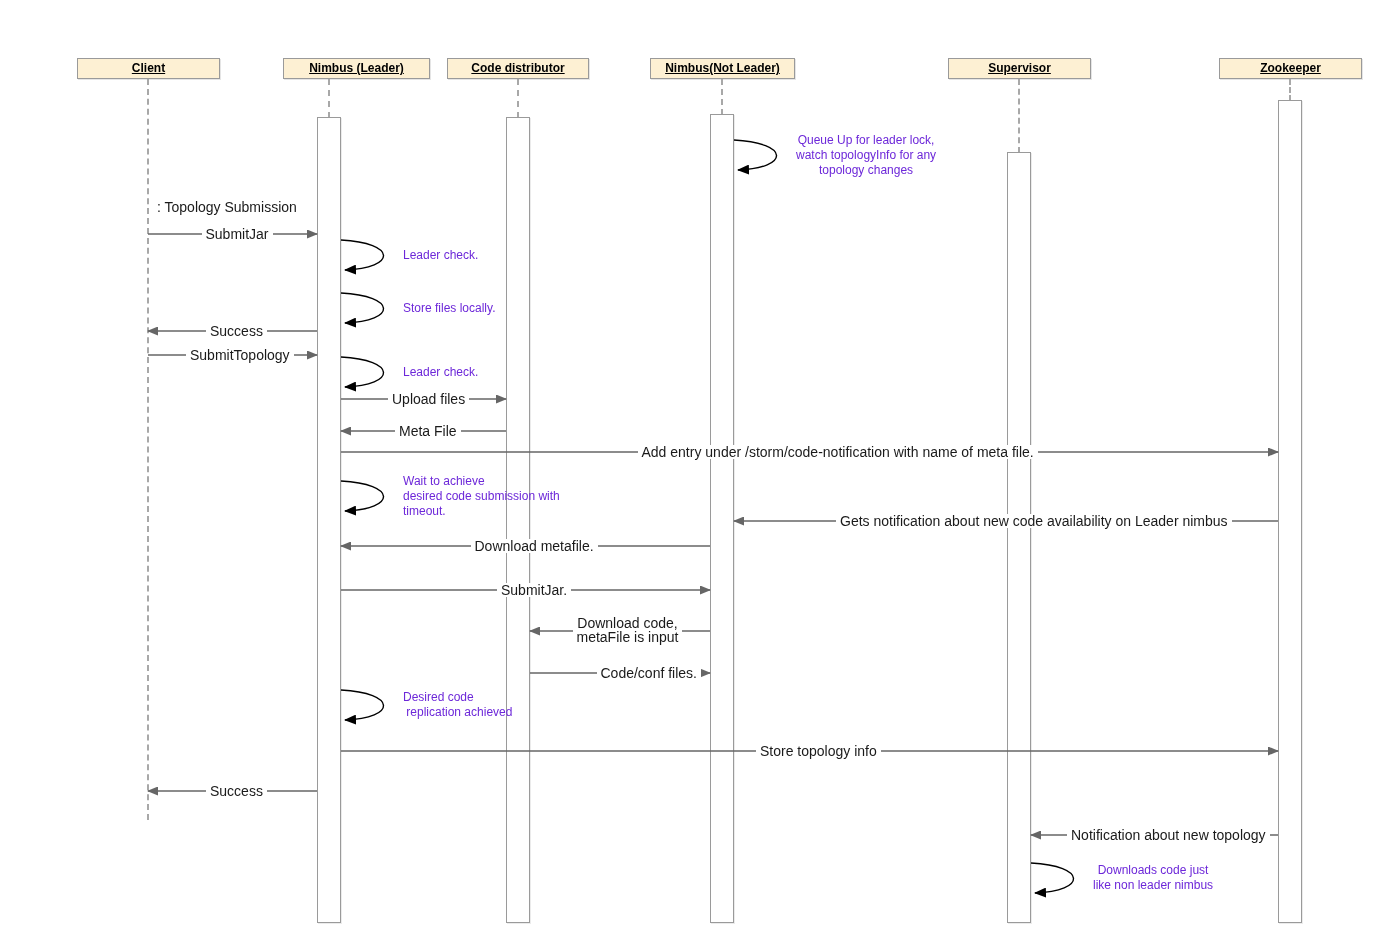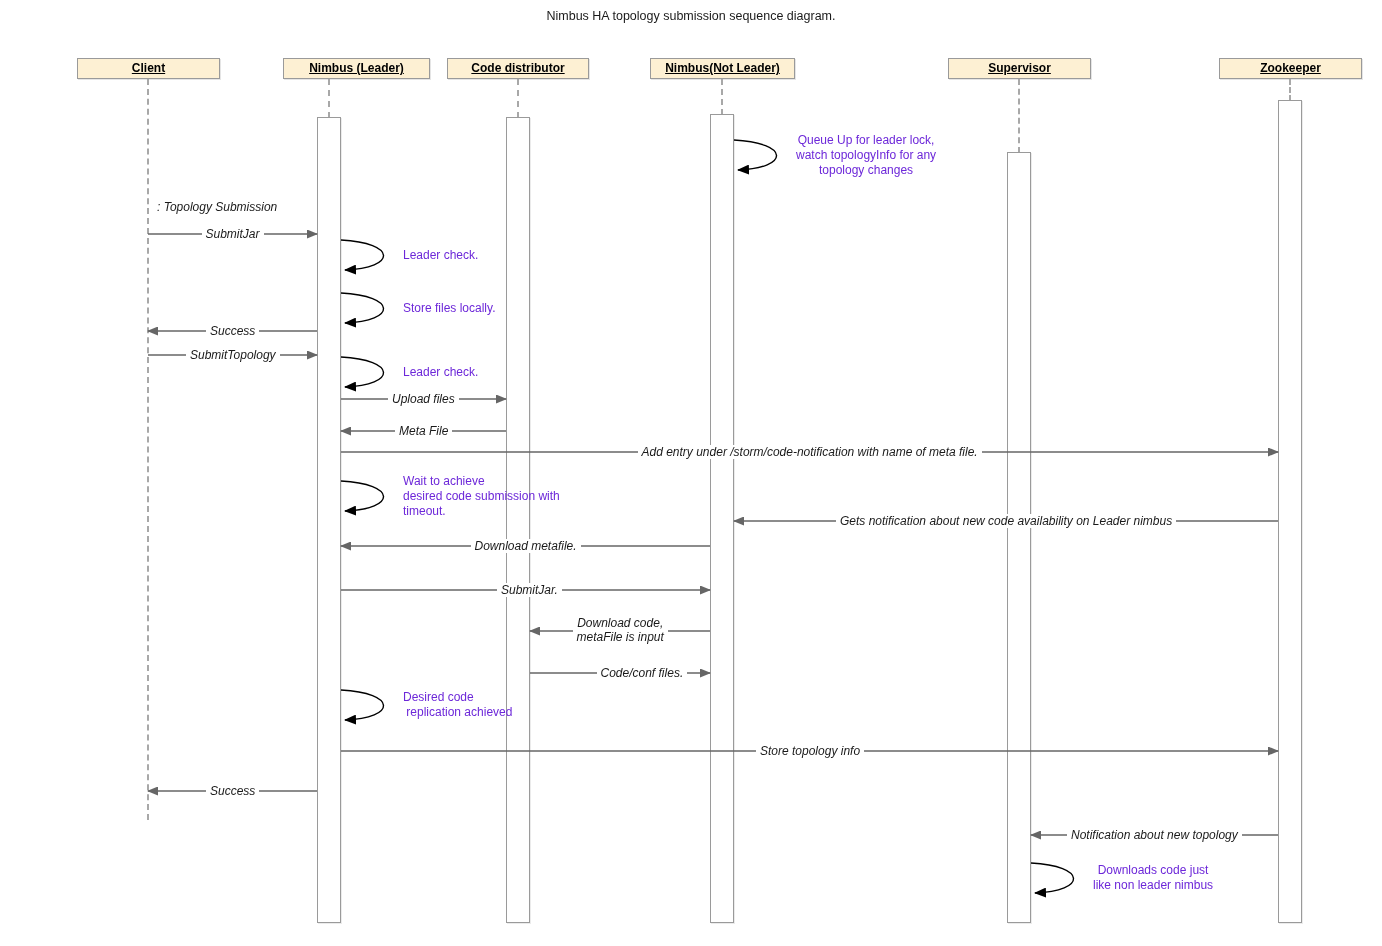--- a/index.html
+++ b/index.html
@@ -51,27 +51,26 @@
   }
   .activation {
     position: absolute;
     background: #ffffff;
     border: 1.6px solid #9a9a9a;
     box-sizing: border-box;
     box-shadow: 1px 1px 0 rgba(0,0,0,0.08);
   }
   .msg-label {
     position: absolute;
-    font-size: 12px;
+    font-size: 14px;
     color: #1a1a1a;
     background: #ffffff;
     padding: 0 4px;
     white-space: nowrap;
     line-height: 14px;
-    font-style: italic;
   }
   .msg-label.ml-multi { white-space: pre; }
   .note-label {
     position: absolute;
     font-size: 12px;
     color: #6d28d9;
     white-space: pre;
     line-height: 15px;
   }
   svg.overlay {
@@ -81,21 +80,20 @@
     width: 1382px;
     height: 946px;
     pointer-events: none;
   }
 </style>
 </head>
 <body>
 
 <div id="canvas">
 
-  <div id="diagram-title">Nimbus HA topology submission sequence diagram.</div>
 
   <div id="participants-layer">
       <div class="lifeline-head" style="left: 77px; top: 58px; width: 143px;"><span>Client</span></div>
       <div class="lifeline-head" style="left: 256px; top: 58px; width: 147px; margin-left: 27px;"><span>Nimbus (Leader)</span></div>
       <div class="lifeline-head" style="left: 447px; top: 58px; width: 142px;"><span>Code distributor</span></div>
       <div class="lifeline-head" style="left: 650px; top: 58px; width: 145px;"><span>Nimbus(Not Leader)</span></div>
       <div class="lifeline-head" style="left: 948px; top: 58px; width: 143px;"><span>Supervisor</span></div>
       <div class="lifeline-head" style="left: 1219px; top: 58px; width: 143px;"><span>Zookeeper</span></div>
     </div>
   <div id="lifelines-layer">

